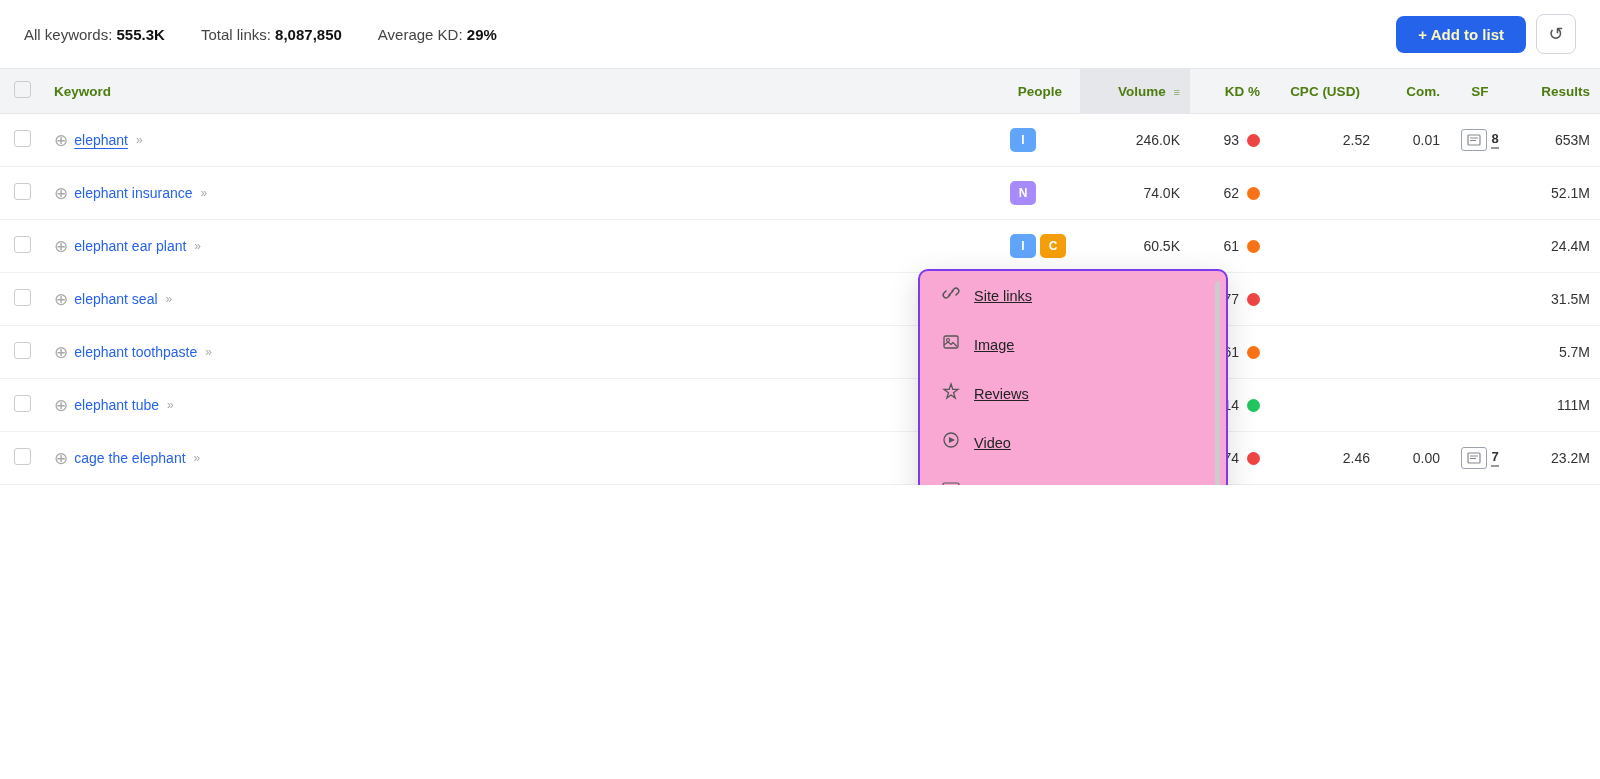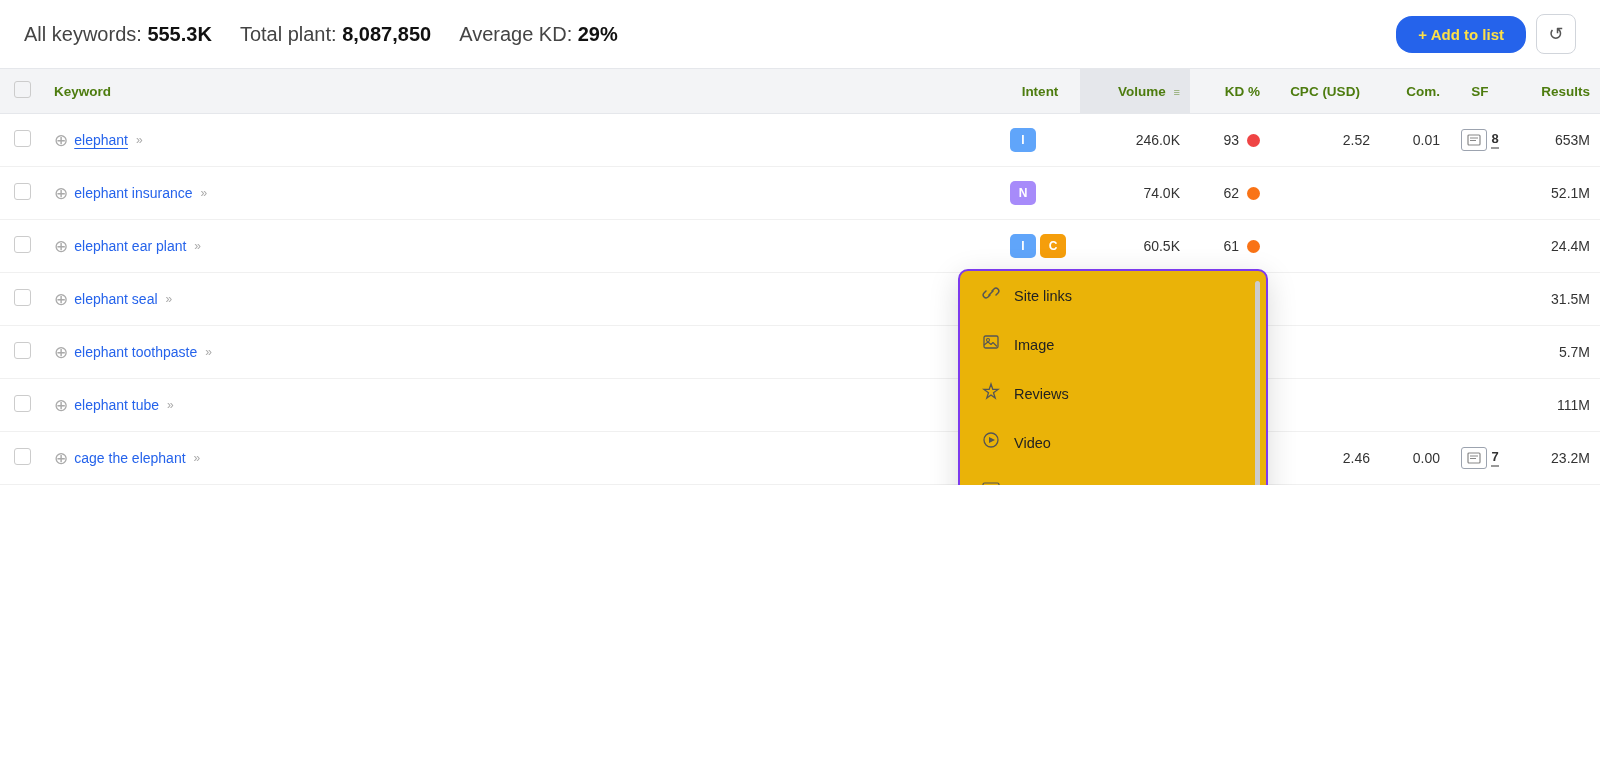--- a/index.html
+++ b/index.html
@@ -13,38 +13,38 @@
       display: flex;
       align-items: center;
       justify-content: space-between;
       padding: 14px 24px;
       border-bottom: 1px solid #e5e7eb;
       background: #fff;
     }
     .top-bar-stats {
       display: flex;
       align-items: center;
-      gap: 28px;
-      font-size: 20px;
+      gap: 36px;
+      font-size: 15px;
       color: #444;
     }
     .top-bar-stats strong {
       font-weight: 700;
       color: #111;
     }
     .top-bar-actions {
       display: flex;
       align-items: center;
       gap: 10px;
     }
     .btn-add-to-list {
       background: #2563eb;
-      color: #fde047;
+      color: #fef9c3;
       border: none;
-      border-radius: 16px;
+      border-radius: 8px;
       padding: 10px 22px;
       font-size: 15px;
       font-weight: 600;
       cursor: pointer;
       display: flex;
       align-items: center;
       gap: 6px;
     }
     .btn-refresh {
       background: #fff;
@@ -177,28 +177,29 @@
       font-size: 13px;
       font-weight: 600;
       color: #333;
       border-bottom: 2px dashed #999;
       padding-bottom: 1px;
     }
     
     .sf-dropdown {
       position: absolute;
       top: 200px;
-      left: 958px;
+      left: 918px;
       width: 310px;
-      background: #eab308;
+      background: #f9a8d4;
       border: 2.5px solid #7c3aed;
       border-radius: 10px;
       box-shadow: 0 8px 30px rgba(0,0,0,0.15);
       z-index: 100;
       overflow: hidden;
+      text-decoration: underline;
     }
     .sf-dropdown-item {
       display: flex;
       align-items: center;
       gap: 12px;
       padding: 13px 20px;
       font-size: 14.5px;
       color: #222;
       cursor: pointer;
     }
@@ -237,21 +238,21 @@
 </head>
 <body>
 
 <div class="top-bar">
   <div class="top-bar-stats">
     <span>
       <span>All keywords:</span>
       <strong>555.3K</strong>
     </span>
     <span>
-      <span>Total plant:</span>
+      <span>Total links:</span>
       <strong>8,087,850</strong>
     </span>
     <span>
       <span>Average KD:</span>
       <strong>29%</strong>
     </span>
   </div>
   <div class="top-bar-actions">
     <button class="btn-add-to-list">+ Add to list</button>
     <button class="btn-refresh">
@@ -261,21 +262,21 @@
 </div>
 
 <div class="table-wrap">
   <table>
     <thead>
       <tr>
         <th class="col-checkbox">
           <span class="checkbox-box"></span>
         </th>
         <th class="col-keyword">Keyword</th>
-        <th class="col-intent">Intent</th>
+        <th class="col-intent">People</th>
         <th class="col-volume">
           <span>Volume</span>
           <span class="sort-icon">≡</span>
         </th>
         <th class="col-kd">KD %</th>
         <th class="col-cpc">CPC (USD)</th>
         <th class="col-com">Com.</th>
         <th class="col-sf">SF</th>
         <th class="col-results">Results</th>
       </tr>

